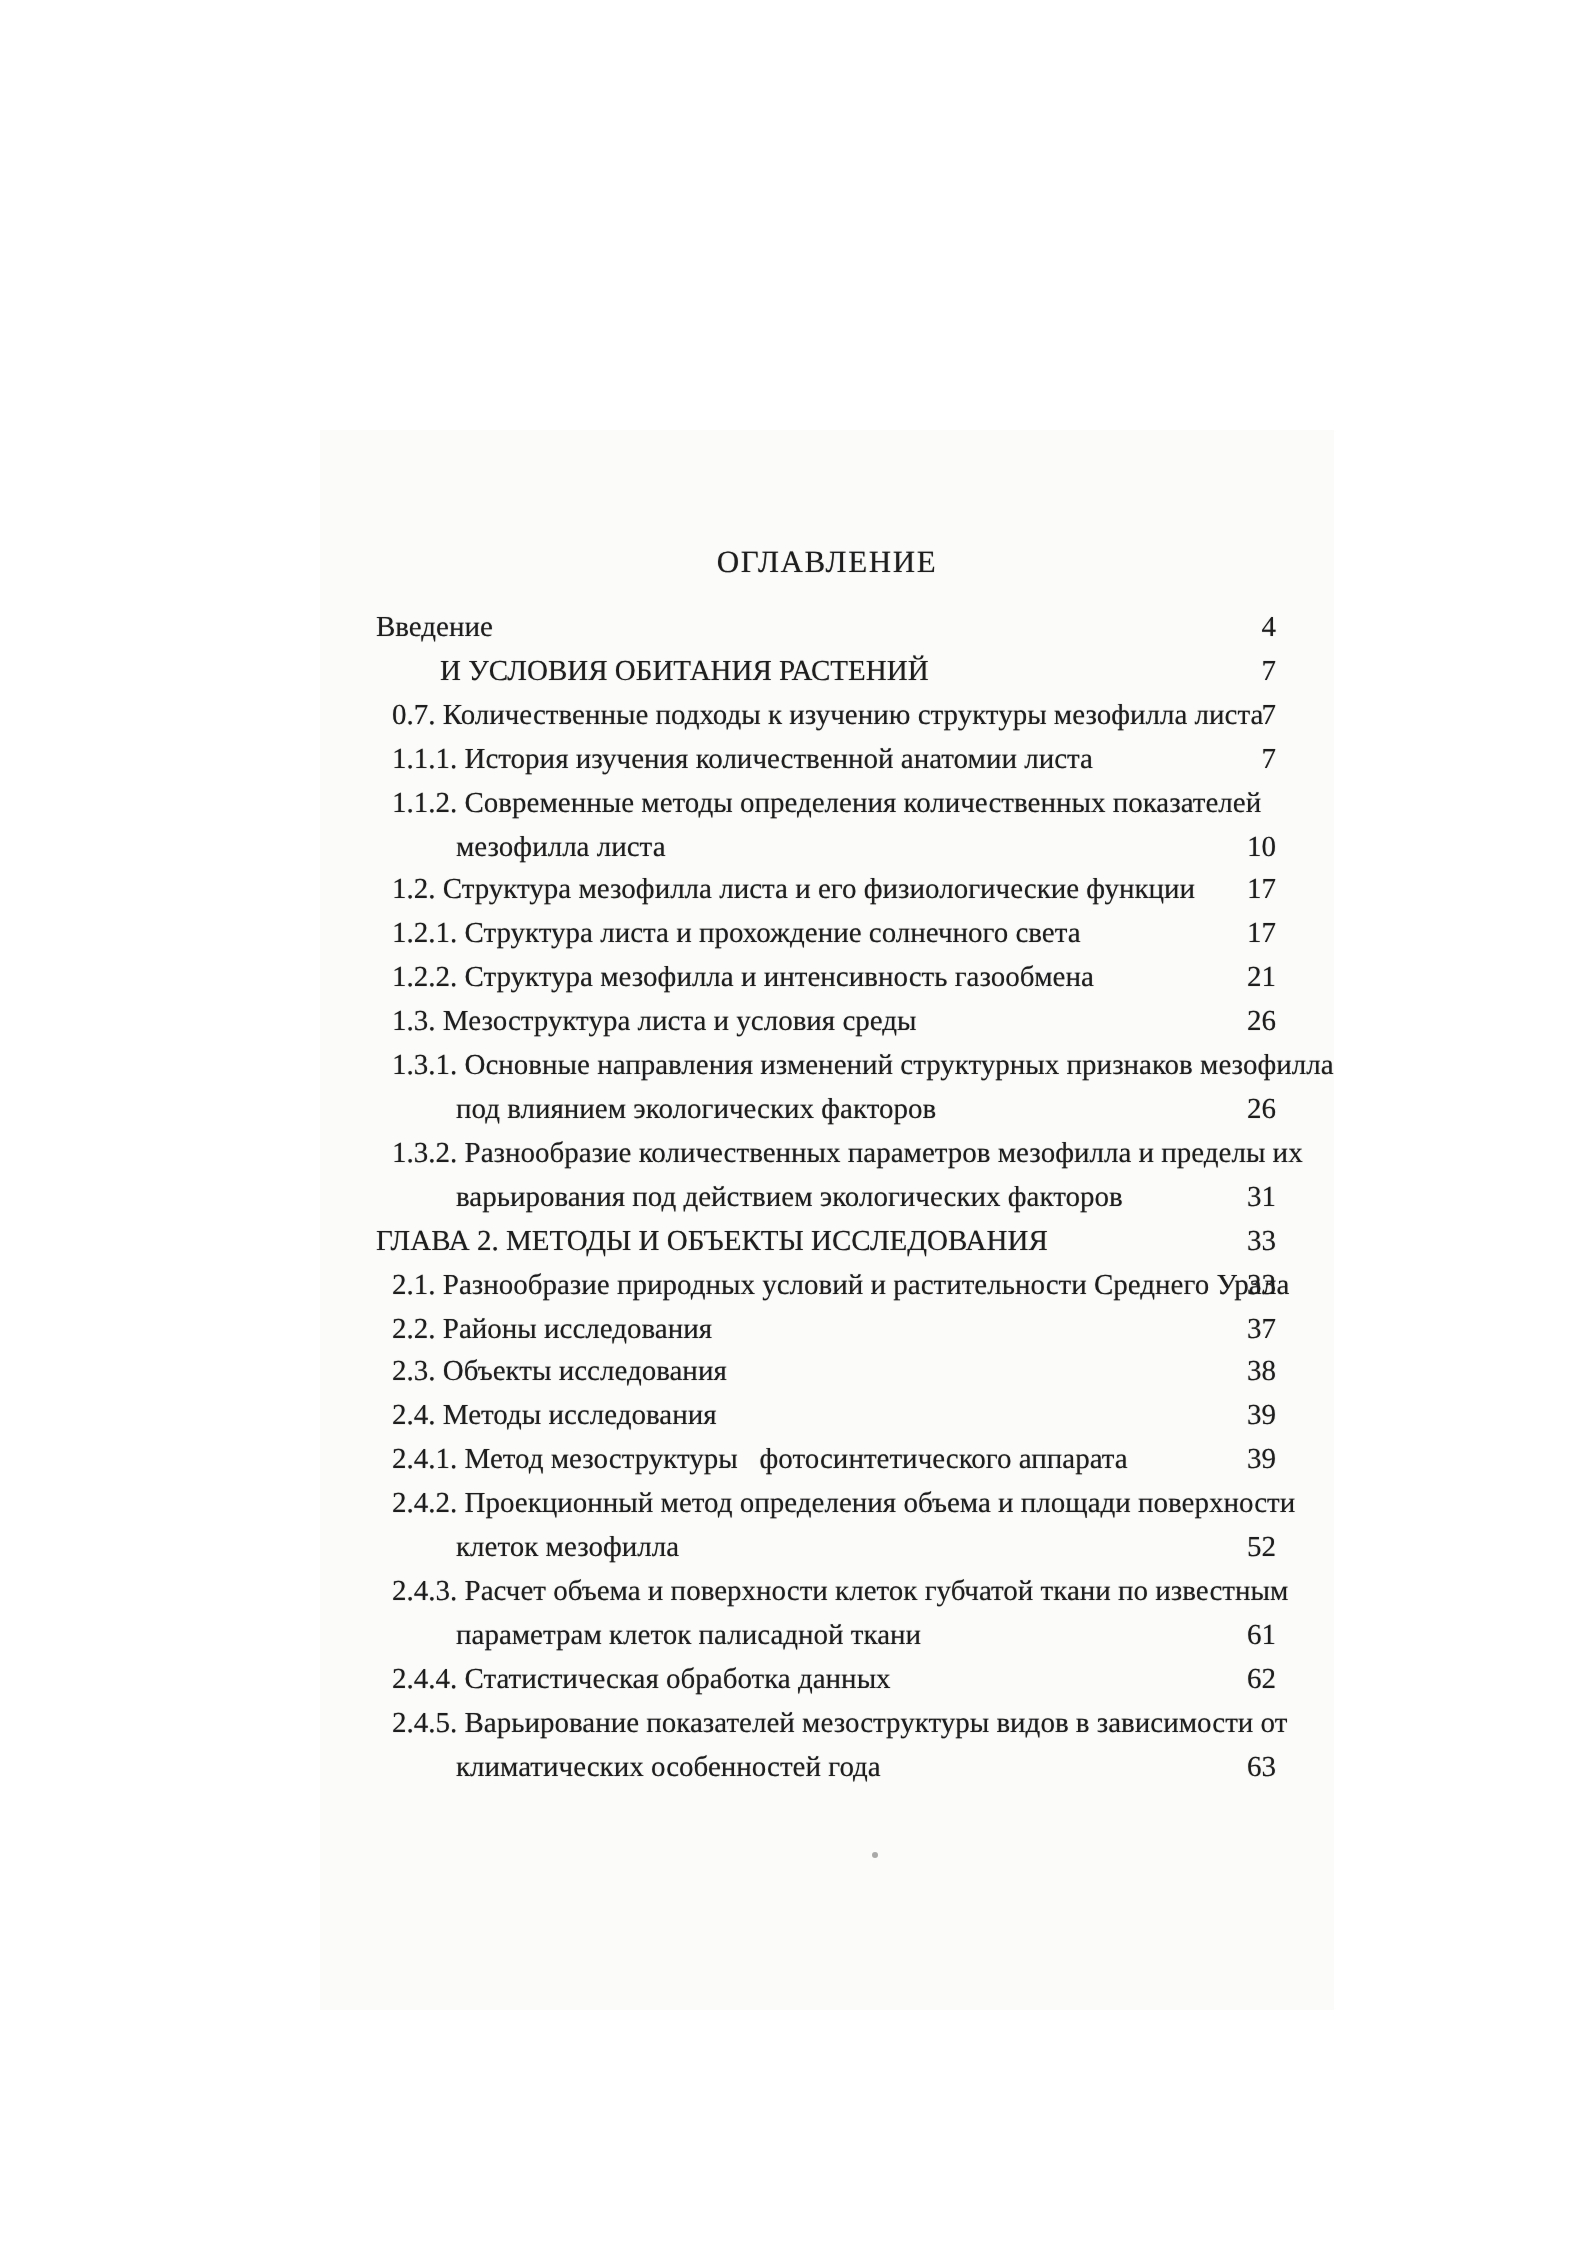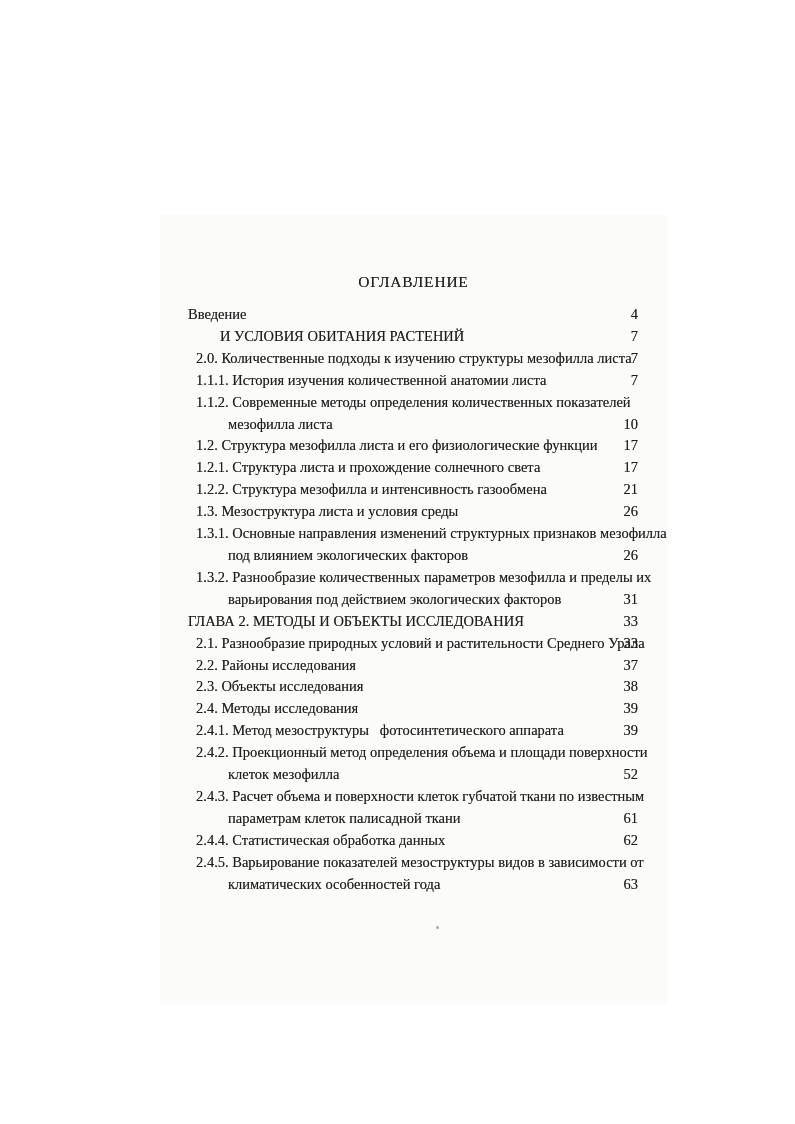--- a/index.html
+++ b/index.html
@@ -71,21 +71,21 @@
 </style>
 </head>
 <body>
 
 <div class="canvas">
   <div class="page">
     <h1 class="title">ОГЛАВЛЕНИЕ</h1>
     <div class="toc" id="toc">
         <div class="row lv0"><span class="txt">Введение</span><span class="pg">4</span></div>
         <div class="row lv3"><span class="txt">И УСЛОВИЯ ОБИТАНИЯ РАСТЕНИЙ</span><span class="pg">7</span></div>
-        <div class="row lv1"><span class="txt">2.0. Количественные подходы к изучению структуры мезофилла листа</span><span class="pg">7</span></div>
+        <div class="row lv1"><span class="txt">0.7. Количественные подходы к изучению структуры мезофилла листа</span><span class="pg">7</span></div>
         <div class="row lv1"><span class="txt">1.1.1. История изучения количественной анатомии листа</span><span class="pg">7</span></div>
         <div class="row lv1"><span class="txt">1.1.2. Современные методы определения количественных показателей</span><span class="pg"></span></div>
         <div class="row lv2"><span class="txt">мезофилла листа</span><span class="pg">10</span></div>
         <div class="row lv1"><span class="txt">1.2. Структура мезофилла листа и его физиологические функции</span><span class="pg">17</span></div>
         <div class="row lv1"><span class="txt">1.2.1. Структура листа и прохождение солнечного света</span><span class="pg">17</span></div>
         <div class="row lv1"><span class="txt">1.2.2. Структура мезофилла и интенсивность газообмена</span><span class="pg">21</span></div>
         <div class="row lv1"><span class="txt">1.3. Мезоструктура листа и условия среды</span><span class="pg">26</span></div>
         <div class="row lv1"><span class="txt">1.3.1. Основные направления изменений структурных признаков мезофилла</span><span class="pg"></span></div>
         <div class="row lv2"><span class="txt">под влиянием экологических факторов</span><span class="pg">26</span></div>
         <div class="row lv1"><span class="txt">1.3.2. Разнообразие количественных параметров мезофилла и пределы их</span><span class="pg"></span></div>

